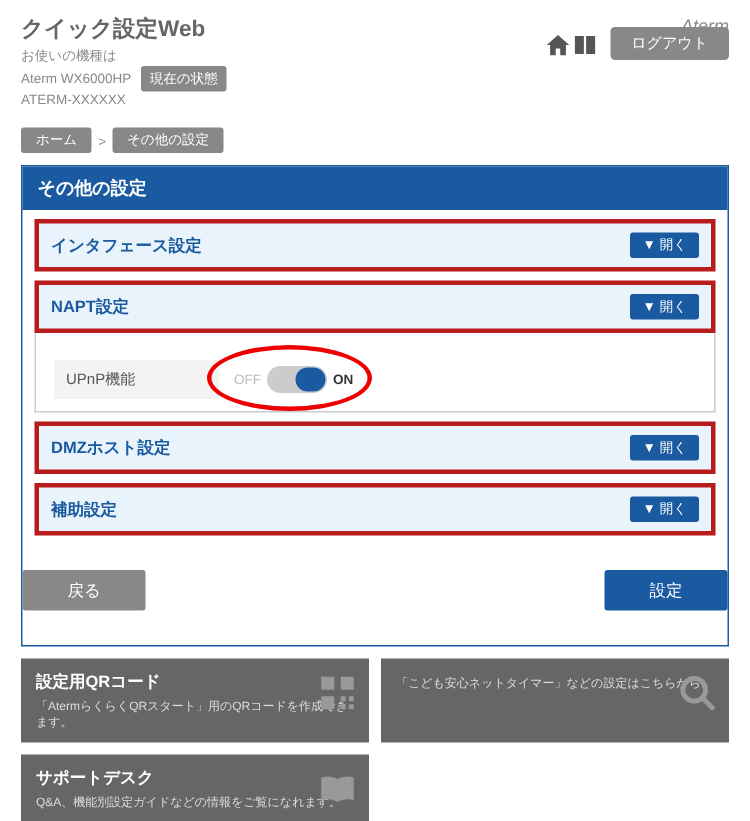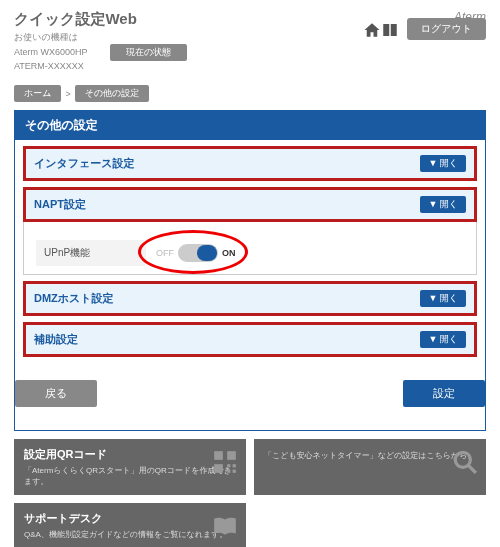--- a/index.html
+++ b/index.html
@@ -1,21 +1,21 @@
 <!DOCTYPE html>
 <html><head>
 <meta charset="utf-8">
 <style>
 *{box-sizing:border-box;margin:0;padding:0;font-family:"メイリオ",Meiryo,sans-serif}
 body{background:#fff;width:500px;font-size:10px;color:#333}
 .wrap{padding:10px 14px}
 .hdr{position:relative;padding-bottom:8px}
 .title{font-size:15px;font-weight:bold;color:#666}
 .sub{font-size:9px;color:#888;margin-top:2px}
-.status-btn{display:inline-block;background:#888;color:#fff;padding:2px 16px;font-size:9px;margin-left:20px;border-radius:2px;cursor:pointer}
+.status-btn{display:inline-block;background:#888;color:#fff;padding:2px 6px;font-size:9px;margin-left:4px;border-radius:2px;cursor:pointer}
 .brand{position:absolute;right:0;top:0;font-size:12px;font-style:italic;color:#888}
 .topicons{position:absolute;right:0;top:8px;display:flex;gap:0;align-items:center}
 .topicons .ic{width:18px;height:16px;color:#555}
 .logout{background:#888;color:#fff;padding:4px 14px;font-size:10px;border-radius:3px;cursor:pointer;margin-left:8px}
 .crumb{display:flex;align-items:center;gap:4px;margin-top:6px;font-size:9px}
 .crumb .c{background:#888;color:#fff;padding:2px 10px;border-radius:2px}
 .crumb .s{color:#888}
 .panel{border:1px solid #1a5aa0;margin-top:8px}
 .panel-hd{background:#1a5aa0;color:#fff;padding:6px 10px;font-size:12px;font-weight:bold}
 .sect{margin:6px 8px;border:3px solid #b91c1c;background:#e8f3fb;display:flex;justify-content:space-between;align-items:center;padding:6px 8px}

